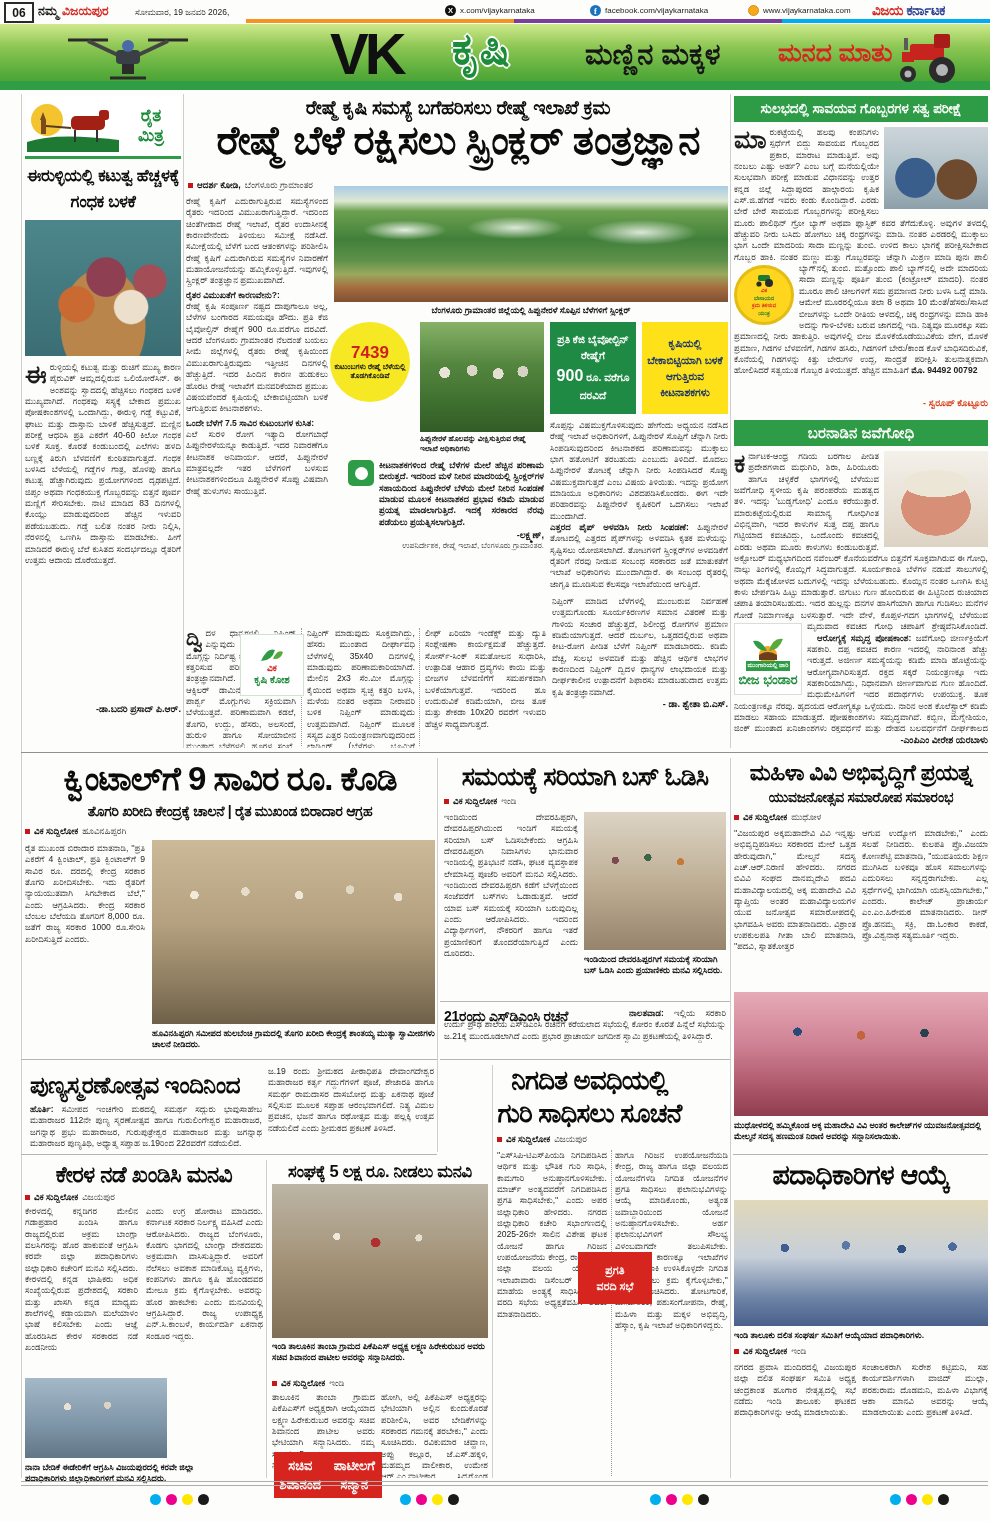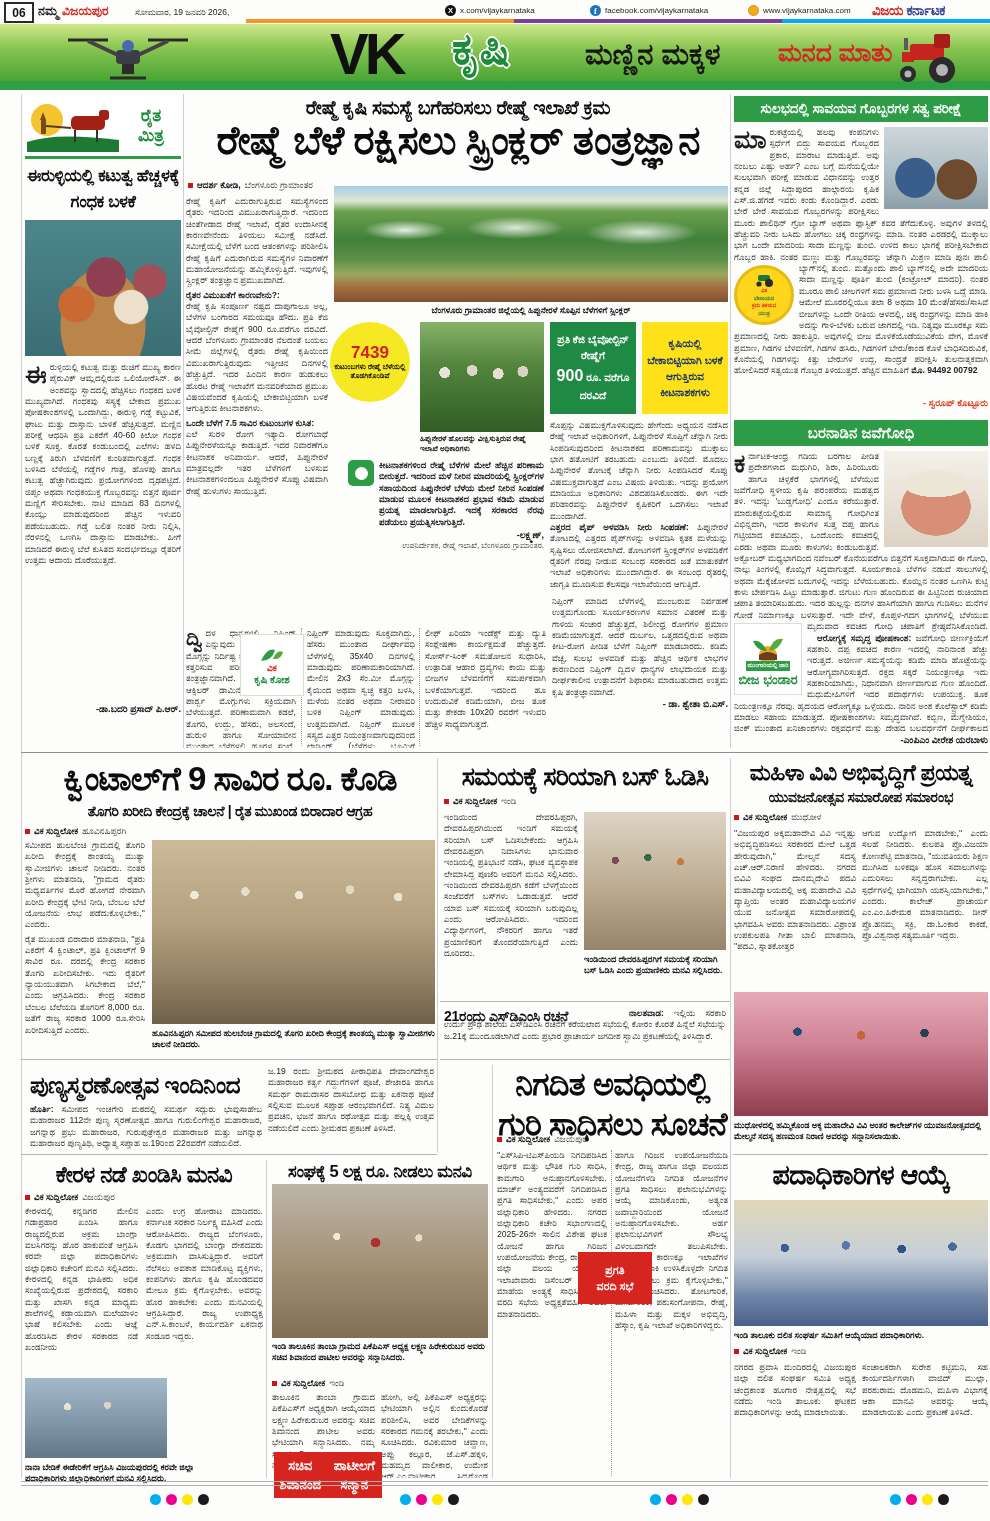--- a/index.html
+++ b/index.html
@@ -296,21 +296,20 @@
   <div class="abs byl-r" style="left:734px;top:735px;width:254px;">-ಎಂಪಿಎಂ ವೀರೇಶ ಯರಬಾಳು</div>
 
   <div class="abs hl" style="left:25px;top:760px;width:410px;font-size:33px;text-align:center;letter-spacing:-1px;">ಕ್ವಿಂಟಾಲ್‌ಗೆ 9 ಸಾವಿರ ರೂ. ಕೊಡಿ</div>
   <div class="abs hl" style="left:25px;top:803px;width:410px;font-size:14px;text-align:center;">ತೊಗರಿ ಖರೀದಿ ಕೇಂದ್ರಕ್ಕೆ ಚಾಲನೆ | ರೈತ ಮುಖಂಡ ಬಿರಾದಾರ ಆಗ್ರಹ</div>
   <div class="abs srcrow" style="left:25px;top:826px;width:200px;">
     <span class="rsq"></span>
     <span class="src-b">ವಿಕ ಸುದ್ದಿಲೋಕ</span>
     <span class="src-l">ಹೂವಿನಹಿಪ್ಪರಗಿ</span>
   </div>
   <div class="abs bt" style="left:25px;top:840px;width:120px;height:214px;">
-    <div>ಸಮೀಪದ ಹುಲಬೆಂಚಿ ಗ್ರಾಮದಲ್ಲಿ ತೊಗರಿ ಖರೀದಿ ಕೇಂದ್ರಕ್ಕೆ ಶಾಂತಯ್ಯ ಮುತ್ಯಾ ಸ್ವಾಮೀಜಿಗಳು ಚಾಲನೆ ನೀಡಿದರು. ನಂತರ ಶ್ರೀಗಳು ಮಾತನಾಡಿ, ''ಗ್ರಾಮದ ರೈತರು ಮಧ್ಯವರ್ತಿಗಳ ಮೊರೆ ಹೋಗದೆ ನೇರವಾಗಿ ಖರೀದಿ ಕೇಂದ್ರಕ್ಕೆ ಭೇಟಿ ನೀಡಿ, ಬೆಂಬಲ ಬೆಲೆ ಯೋಜನೆಯ ಲಾಭ ಪಡೆದುಕೊಳ್ಳಬೇಕು,'' ಎಂದರು.</div>
     <div style="margin-top:3px;">ರೈತ ಮುಖಂಡ ಬಿರಾದಾರ ಮಾತನಾಡಿ, ''ಪ್ರತಿ ಎಕರೆಗೆ 4 ಕ್ವಿಂಟಾಲ್, ಪ್ರತಿ ಕ್ವಿಂಟಾಲ್‌ಗೆ 9 ಸಾವಿರ ರೂ. ದರದಲ್ಲಿ ಕೇಂದ್ರ ಸರಕಾರ ತೊಗರಿ ಖರೀದಿಸಬೇಕು. ಇದು ರೈತರಿಗೆ ನ್ಯಾಯಯುತವಾಗಿ ಸಿಗಬೇಕಾದ ಬೆಲೆ,'' ಎಂದು ಆಗ್ರಹಿಸಿದರು. ಕೇಂದ್ರ ಸರಕಾರ ಬೆಂಬಲ ಬೆಲೆಯಡಿ ತೊಗರಿಗೆ 8,000 ರೂ. ಜತೆಗೆ ರಾಜ್ಯ ಸರಕಾರ 1000 ರೂ.ಸೇರಿಸಿ ಖರೀದಿಸುತ್ತಿದೆ ಎಂದರು.</div>
   </div>
   <div class="abs ph ph-crowd" style="left:152px;top:840px;width:283px;height:184px;"></div>
   <div class="abs cap" style="left:152px;top:1028px;width:283px;">ಹೂವಿನಹಿಪ್ಪರಗಿ ಸಮೀಪದ ಹುಲಬೆಂಚಿ ಗ್ರಾಮದಲ್ಲಿ ತೊಗರಿ ಖರೀದಿ ಕೇಂದ್ರಕ್ಕೆ ಶಾಂತಯ್ಯ ಮುತ್ಯಾ ಸ್ವಾಮೀಜಿಗಳು ಚಾಲನೆ ನೀಡಿದರು.</div>
 
   <div class="abs hl" style="left:444px;top:762px;width:282px;font-size:25px;text-align:center;letter-spacing:-.8px;">ಸಮಯಕ್ಕೆ ಸರಿಯಾಗಿ ಬಸ್ ಓಡಿಸಿ</div>
   <div class="abs srcrow" style="left:444px;top:796px;width:180px;">
     <span class="rsq"></span>
     <span class="src-b">ವಿಕ ಸುದ್ದಿಲೋಕ</span>
     <span class="src-l">ಇಂಡಿ</span>
@@ -363,21 +362,21 @@
     <span class="src-b">ವಿಕ ಸುದ್ದಿಲೋಕ</span>
     <span class="src-l">ಇಂಡಿ</span>
   </div>
   <div class="abs bt" style="left:272px;top:1392px;width:103px;height:86px;">ತಾಲೂಕಿನ ತಾಂಬಾ ಗ್ರಾಮದ ಪಿಕೆಪಿಎಸ್‌ಗೆ ಅಧ್ಯಕ್ಷರಾಗಿ ಆಯ್ಕೆಯಾದ ಲಕ್ಷ್ಮಣ ಹಿರೇಕುರುಬರ ಅವರನ್ನು ಸಚಿವ ಶಿವಾನಂದ ಪಾಟೀಲ ಅವರು ಭೇಟಿಯಾಗಿ ಸನ್ಮಾನಿಸಿದರು. ನಮ್ಮ ಸಂಘಕ್ಕೆ 5 ಲಕ್ಷ ರೂ. ಅನುದಾನ ನೀಡಬೇಕು ಎಂದು ಮನವಿ ಸಲ್ಲಿಸಿದರು.</div>
   <div class="abs bt" style="left:381px;top:1392px;width:107px;height:86px;">ಹೋಗಿ, ಅಲ್ಲಿ ಪಿಕೆಪಿಎಸ್ ಅಧ್ಯಕ್ಷರನ್ನು ಭೇಟಿಯಾಗಿ ಅಲ್ಲಿನ ಕುಂದುಕೊರತೆ ಪರಿಶೀಲಿಸಿ, ಅವರ ಬೇಡಿಕೆಗಳನ್ನು ಸರಕಾರದ ಗಮನಕ್ಕೆ ತರಬೇಕು,'' ಎಂದು ಸೂಚಿಸಿದರು. ರವಿಕುಮಾರ ಚವ್ಹಾಣ, ಅಪ್ಪು ಕಲ್ಲೂರ, ಜೆ.ಎಸ್.ಹಕ್ಕಳಿ, ಮಹಮ್ಮದ ವಾಲೀಕಾರ, ಉಮೇಶ ಆರ್.ಎಂ.ನಾಟೀಕಾರ, ಸಿದ್ದಗೊಂಡ ಇದ್ದರು.</div>
   <div class="abs" style="left:274px;top:1452px;width:108px;height:46px;background:#d6251f;color:#fff;font-weight:800;font-size:13px;line-height:1.5;display:flex;flex-direction:row;align-items:center;justify-content:center;text-align:center;">
     <span>ಸಚಿವ ಶಿವಾನಂದ</span>
     <span>ಪಾಟೀಲಗೆ ಸನ್ಮಾನ</span>
   </div>
 
-  <div class="abs hl" style="left:497px;top:1064px;width:231px;font-size:32px;text-align:center;line-height:1.25;letter-spacing:-.8px;">
+  <div class="abs hl" style="left:474px;top:1064px;width:231px;font-size:26px;text-align:center;line-height:1.25;letter-spacing:-.8px;">
     <div>ನಿಗದಿತ ಅವಧಿಯಲ್ಲಿ</div>
     <div>ಗುರಿ ಸಾಧಿಸಲು ಸೂಚನೆ</div>
   </div>
   <div class="abs srcrow" style="left:497px;top:1134px;width:180px;">
     <span class="rsq"></span>
     <span class="src-b">ವಿಕ ಸುದ್ದಿಲೋಕ</span>
     <span class="src-l">ವಿಜಯಪುರ</span>
   </div>
   <div class="abs bt" style="left:497px;top:1150px;width:110px;height:326px;">''ಎಸ್‌ಸಿಪಿ-ಟಿಎಸ್‌ಪಿಯಡಿ ನಿಗದಿಪಡಿಸಿದ ಆರ್ಥಿಕ ಮತ್ತು ಭೌತಿಕ ಗುರಿ ಸಾಧಿಸಿ, ಕಾಮಗಾರಿ ಅನುಷ್ಠಾನಗೊಳಿಸಬೇಕು. ಮಾರ್ಚ್ ಅಂತ್ಯದವರೆಗೆ ನಿಗದಿಪಡಿಸಿದ ಪ್ರಗತಿ ಸಾಧಿಸಬೇಕು,'' ಎಂದು ಅಪರ ಜಿಲ್ಲಾಧಿಕಾರಿ ಹೇಳಿದರು. ನಗರದ ಜಿಲ್ಲಾಧಿಕಾರಿ ಕಚೇರಿ ಸಭಾಂಗಣದಲ್ಲಿ 2025-26ನೇ ಸಾಲಿನ ವಿಶೇಷ ಘಟಕ ಯೋಜನೆ ಹಾಗೂ ಗಿರಿಜನ ಉಪಯೋಜನೆಯ ಕೇಂದ್ರ, ರಾಜ್ಯ ಹಾಗೂ ಜಿಲ್ಲಾ ವಲಯ ಯೋಜನೆಯ ಇಲಾಖಾವಾರು ಡಿಸೆಂಬರ್ -2025ರ ಮಾಹೆಯ ಅಂತ್ಯಕ್ಕೆ ಸಾಧಿಸಿದ ಪ್ರಗತಿ ವರದಿ ಸಭೆಯ ಅಧ್ಯಕ್ಷತೆವಹಿಸಿ ಅವರು ಮಾತನಾಡಿದರು.</div>
   <div class="abs bt" style="left:615px;top:1150px;width:113px;height:326px;">ಹಾಗೂ ಗಿರಿಜನ ಉಪಯೋಜನೆಯಡಿ ಕೇಂದ್ರ, ರಾಜ್ಯ ಹಾಗೂ ಜಿಲ್ಲಾ ವಲಯದ ಯೋಜನೆಗಳಡಿ ನಿಗದಿತ ಯೋಜನೆಗಳ ಪ್ರಗತಿ ಸಾಧಿಸಲು ಫಲಾನುಭವಿಗಳನ್ನು ಆಯ್ಕೆ ಮಾಡಿಕೊಂಡು, ಅತ್ಯಂತ ಜವಾಬ್ದಾರಿಯಿಂದ ಯೋಜನೆ ಅನುಷ್ಠಾನಗೊಳಿಸಬೇಕು. ಅರ್ಹ ಫಲಾನುಭವಿಗಳಿಗೆ ಸೌಲಭ್ಯ ವಿಳಂಬವಾಗದೇ ತಲುಪಿಸಬೇಕು. ಯಾವುದೇ ಕಾರಣಕ್ಕೂ ಇಲಾಖೆಗಳ ಅನುದಾನ ಬಾಕಿ ಉಳಿಸಿಕೊಳ್ಳದೇ ನಿಗದಿತ ಗುರಿ ಸಾಧಿಸಲು ಕ್ರಮ ಕೈಗೊಳ್ಳಬೇಕು,'' ಎಂದು ಸೂಚಿಸಿದರು. ತೋಟಗಾರಿಕೆ, ಮೀನುಗಾರಿಕೆ, ಪಶುಸಂಗೋಪನಾ, ರೇಷ್ಮೆ, ಮಹಿಳಾ ಮತ್ತು ಮಕ್ಕಳ ಅಭಿವೃದ್ಧಿ, ಹೆಸ್ಕಾಂ, ಕೃಷಿ ಇಲಾಖೆ ಅಧಿಕಾರಿಗಳಿದ್ದರು.</div>

